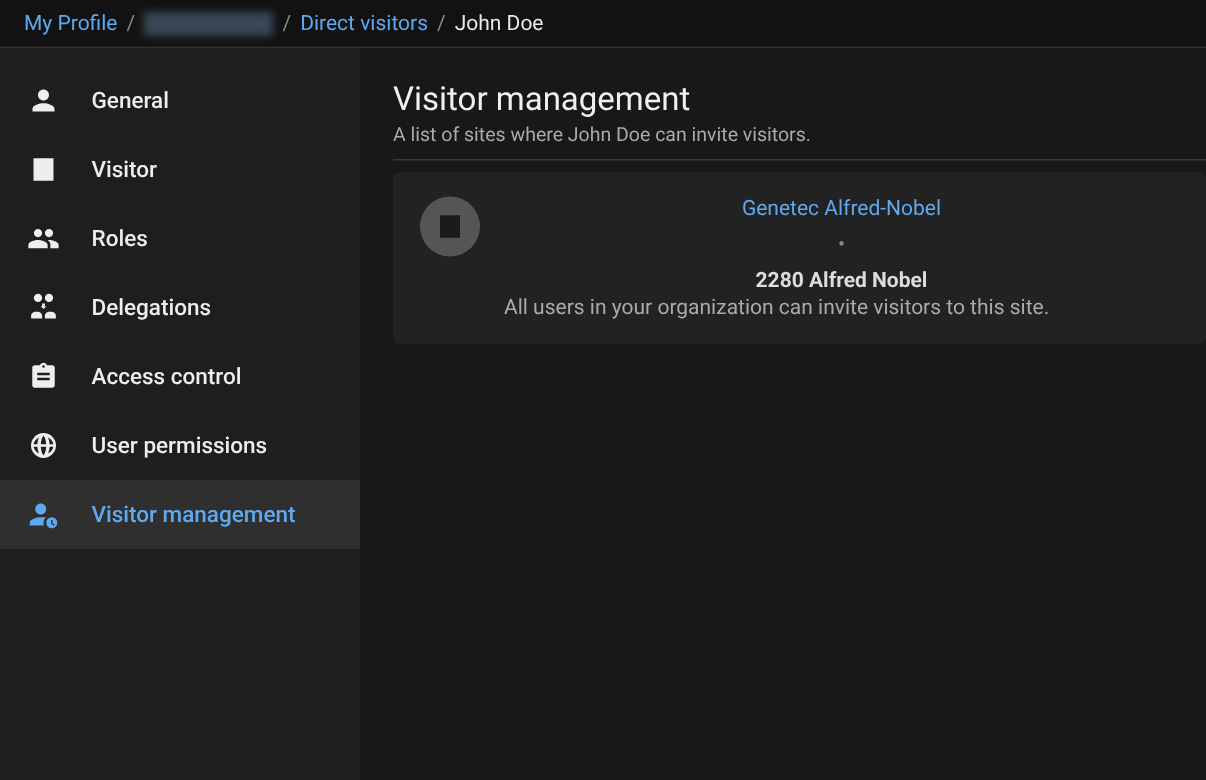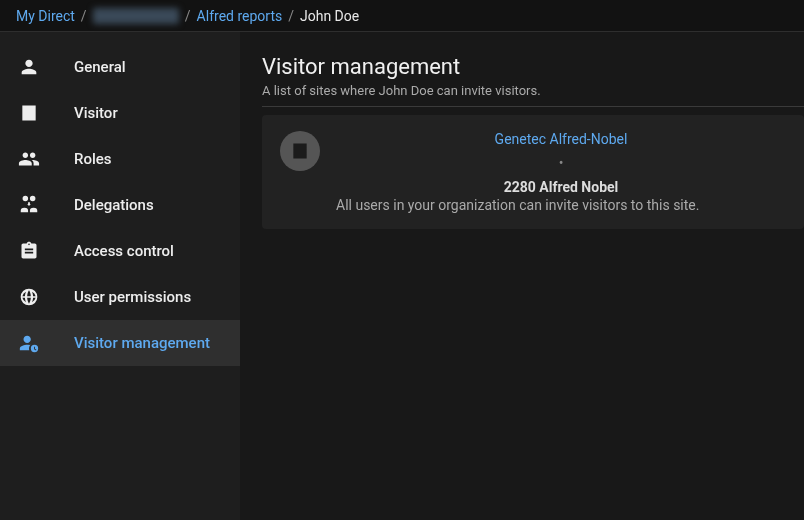--- a/index.html
+++ b/index.html
@@ -37,21 +37,21 @@
   }
   .sidebar {
     width: 240px;
     background: #1e1e1e;
     padding-top: 12px;
   }
   .nav-item {
     display: flex;
     align-items: center;
     padding: 12px 18px;
-    gap: 34px;
+    gap: 21px;
     font-size: 15px;
     font-weight: 500;
     color: #eee;
     cursor: pointer;
   }
   .nav-item.active {
     background: #2f2f2f;
     color: #5ea9ef;
   }
   .nav-item .icon {
@@ -117,25 +117,25 @@
   .site-desc {
     color: #aaa;
     font-size: 14px;
     margin-top: 2px;
   }
 </style>
 </head>
 <body>
 
 <div class="breadcrumb">
-  <span class="link">My Direct</span>
+  <span class="link">My Profile</span>
   <span class="sep">/</span>
   <span class="link blurred">blurred name</span>
   <span class="sep">/</span>
-  <span class="link">Alfred reports</span>
+  <span class="link">Direct visitors</span>
   <span class="sep">/</span>
   <span class="current">John Doe</span>
 </div>
 
 <div class="layout">
   <nav class="sidebar">
 
     <div class="nav-item">
       <span class="icon">
         <svg viewBox="0 0 24 24" width="22" height="22">

